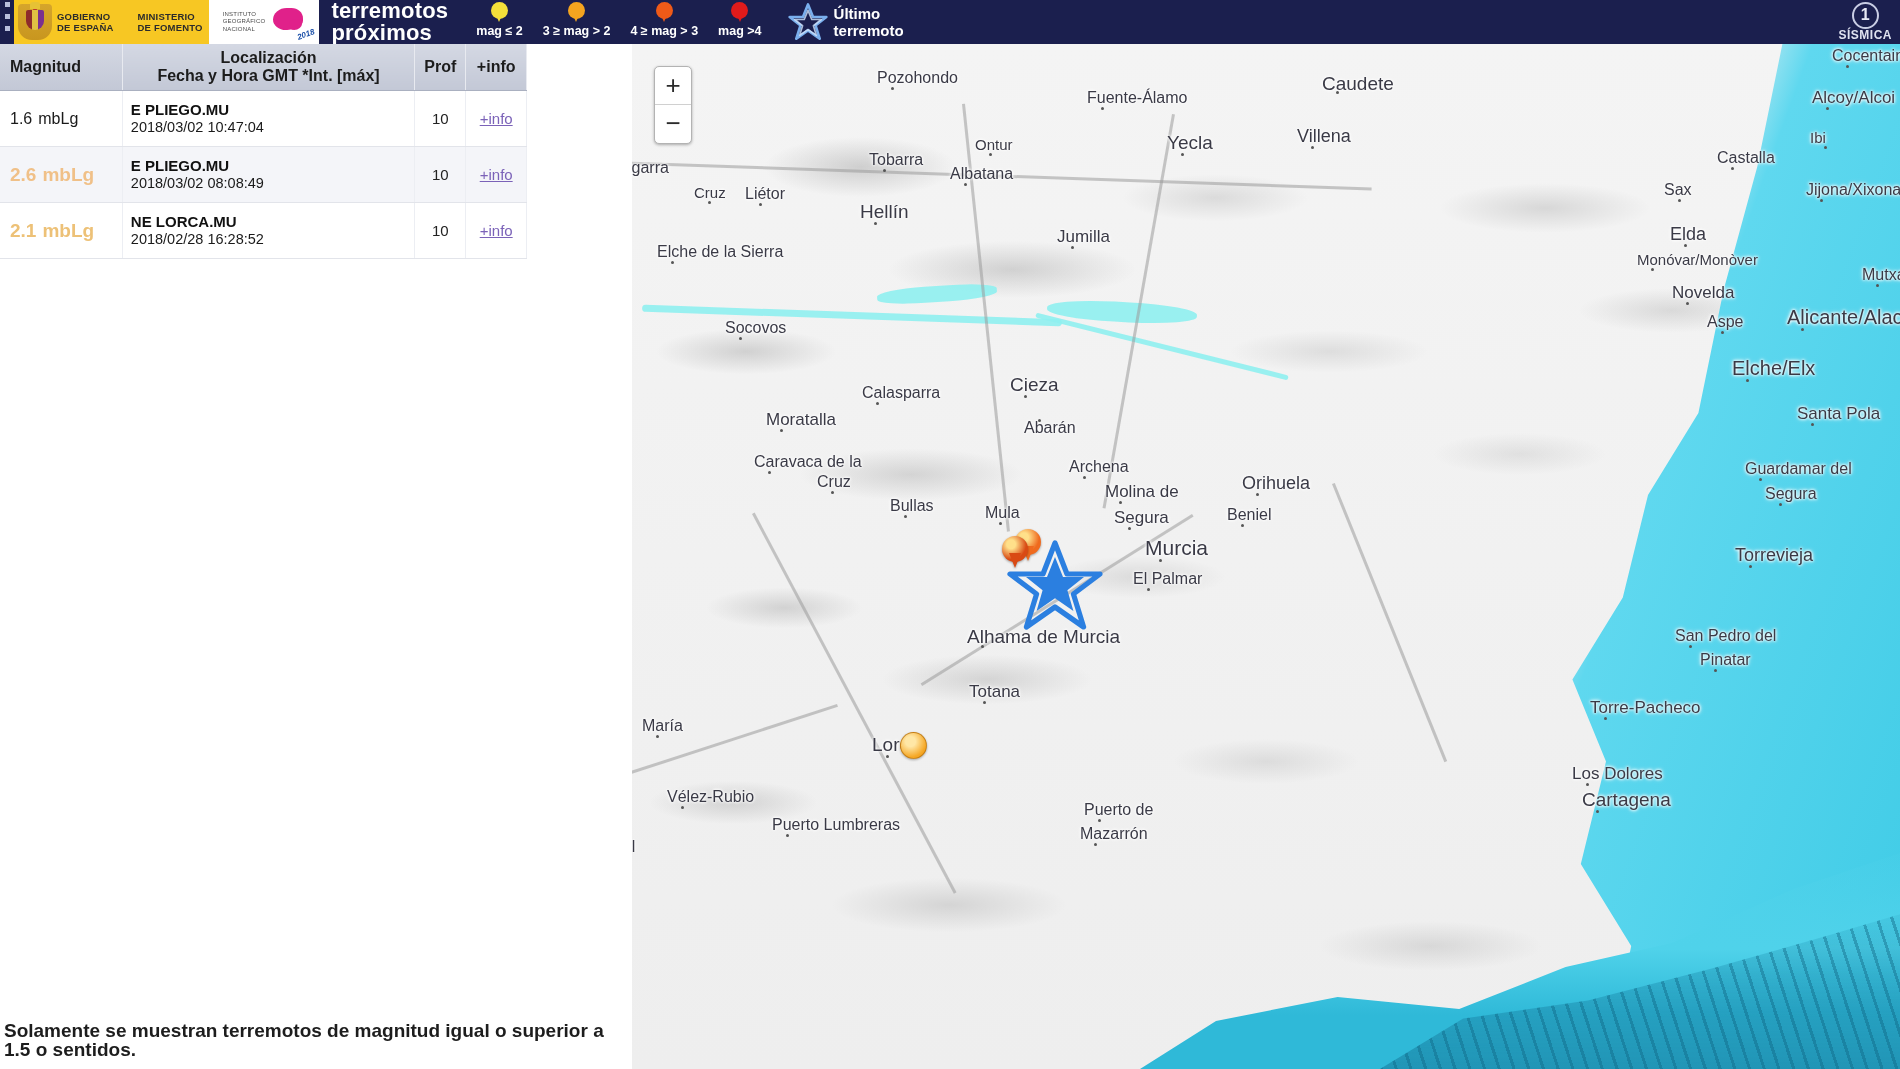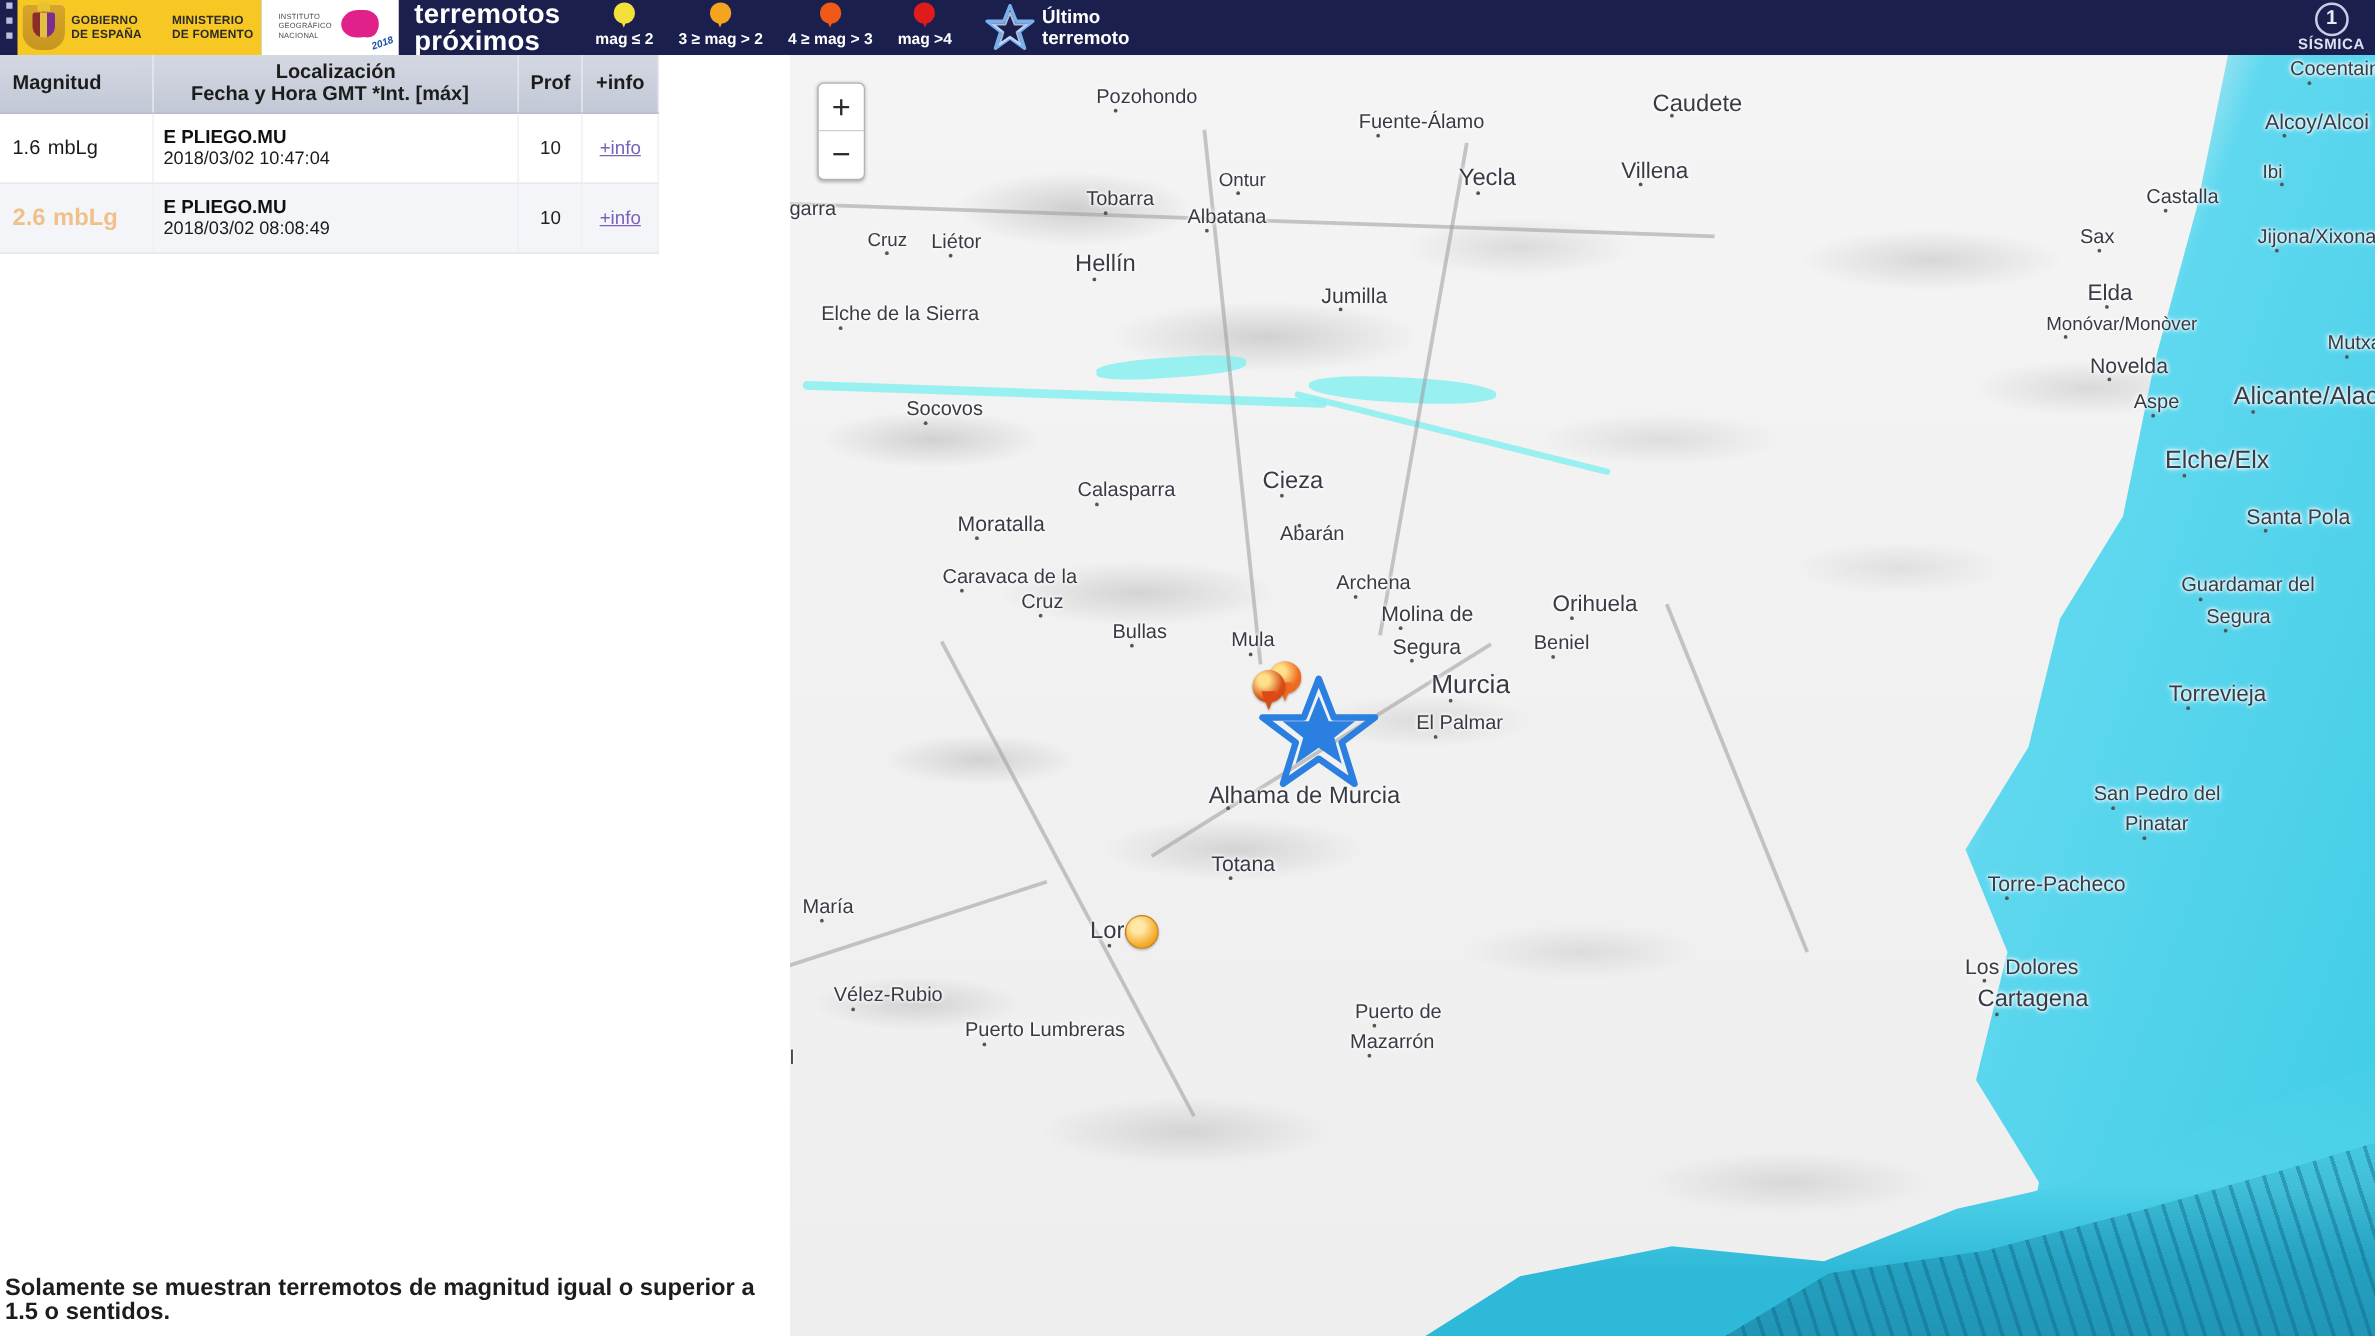--- a/index.html
+++ b/index.html
@@ -133,21 +133,21 @@
   #quake-table { width: 527px; border-collapse: collapse; margin: 0; table-layout: fixed; }
   #quake-table th {
     background: linear-gradient(#d4d8e3, #c3c8d6);
     border-bottom: 1px solid #aab0c0;
     border-right: 1px solid #e8eaf0;
     color:#1c1c1c; font-size: 16px; font-weight: bold;
     padding: 5px 6px; vertical-align: middle;
   }
   .th-loc { text-align:center; }
   .th-loc .l1 { display:block; }
-  .th-loc .l2 { display:flex; justify-content:flex-start;margin-left:24px; }
+  .th-loc .l2 { display:flex; justify-content:center; }
   #quake-table td {
     border-bottom: 1px solid #e2e4ea;
     border-right: 1px solid #eceef3;
     padding: 10px 8px; vertical-align: middle;
     font-size: 15px; color:#222;
   }
   tr.odd td  { background:#ffffff; }
   tr.even td { background:#f4f5f9; }
   .c-mag { width: 115px; text-align:left; padding-left: 10px !important; }
   .mag-val { font-size: 19px; font-weight: bold; white-space:nowrap; }
@@ -369,20 +369,29 @@
               <div class="loc-date">2018/03/02 10:47:04</div>
             </td>
             <td class="c-prof">10</td>
             <td class="c-info"><a href="#">+info</a></td>
           </tr>
           <tr class="even">
             <td class="c-mag"><span class="mag-val" style="color: rgb(240, 192, 136);">2.6</span><span class="mag-val mag-unit" style="color: rgb(240, 192, 136); margin-left: 6px;">mbLg</span></td>
             <td class="c-loc">
               <div class="loc-name">E PLIEGO.MU</div>
               <div class="loc-date">2018/03/02 08:08:49</div>
+            </td>
+            <td class="c-prof">10</td>
+            <td class="c-info"><a href="#">+info</a></td>
+          </tr>
+          <tr class="odd">
+            <td class="c-mag"><span class="mag-val" style="color: rgb(237, 193, 119);">2.1</span><span class="mag-val mag-unit" style="color: rgb(237, 193, 119); margin-left: 6px;">mbLg</span></td>
+            <td class="c-loc">
+              <div class="loc-name">NE LORCA.MU</div>
+              <div class="loc-date">2018/02/28 16:28:52</div>
             </td>
             <td class="c-prof">10</td>
             <td class="c-info"><a href="#">+info</a></td>
           </tr>
         </tbody>
     </table>
 
     <div id="footnote">Solamente se muestran terremotos de magnitud igual o superior a 1.5 o sentidos.</div>
   </div>
 

